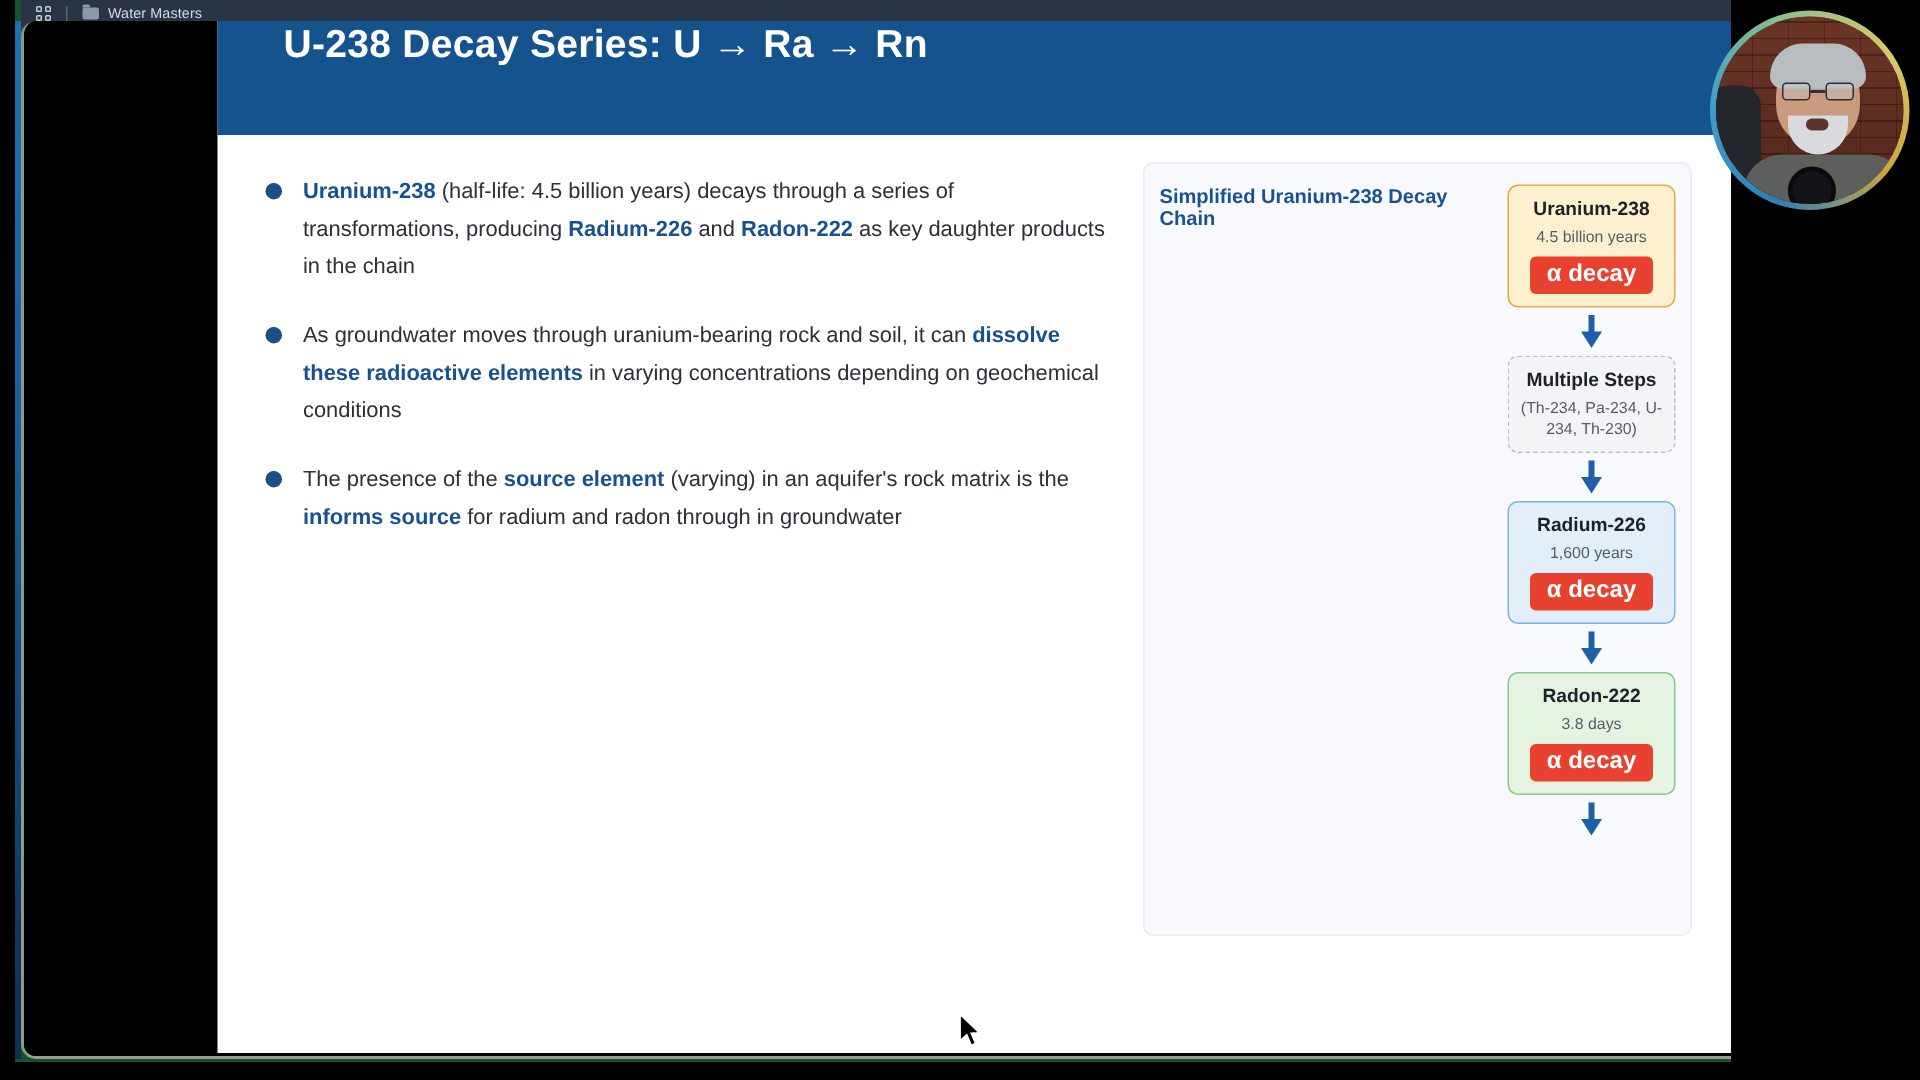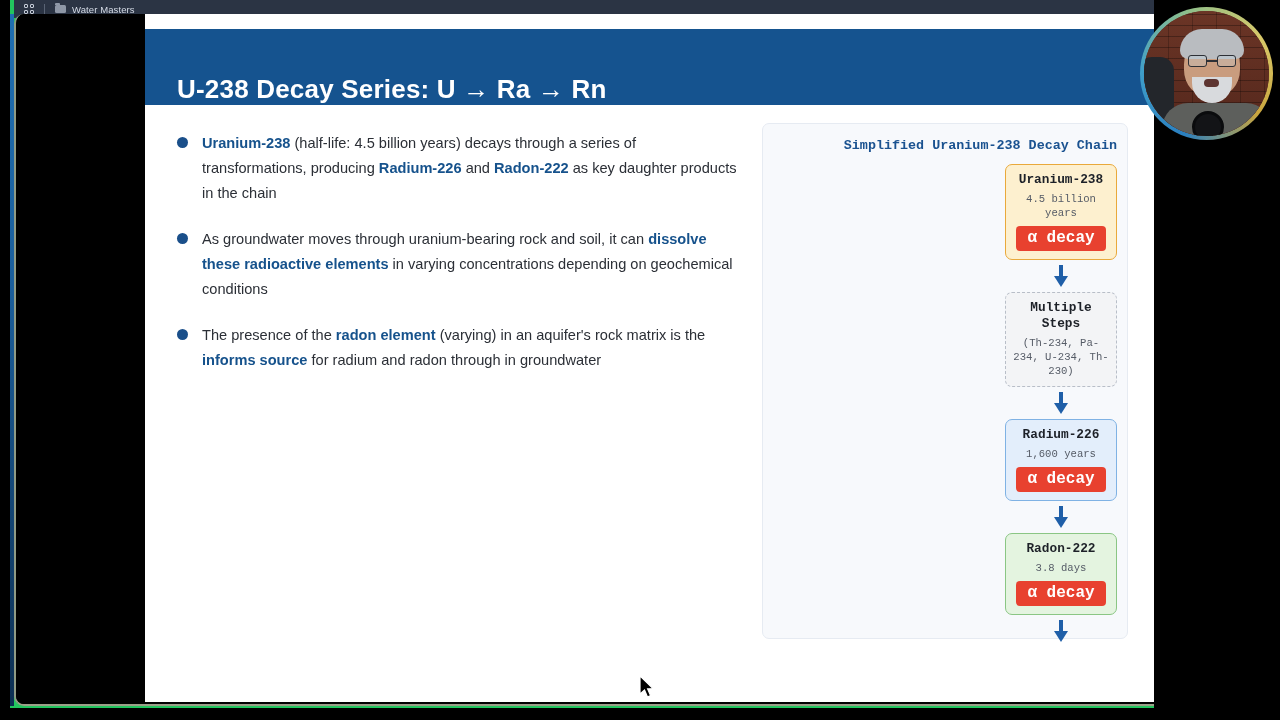--- a/index.html
+++ b/index.html
@@ -1,20 +1,20 @@
 <!DOCTYPE html>
 <html><head>
 <meta charset="utf-8">
 <style>
   * { margin:0; padding:0; box-sizing:border-box; }
   html,body { width:1280px; height:720px; overflow:hidden; background:#000; }
   body { font-family:"Liberation Sans", sans-serif; }
 
   
-  #stage { position:relative; width:1280px; height:720px; background:#22c55e; }
+  #stage { position:relative; width:1280px; height:720px; background:#14532d; }
 
   
   #menubar {
     position:absolute; left:14px; top:0px; width:1266px; height:18px;
     background:#2b3444; display:flex; align-items:center; gap:0px;
     padding-left:10px; color:#cfd6e2; font-size:9.5px;
   }
   .mb-grid { display:grid; grid-template-columns:4px 4px; grid-template-rows:4px 4px;
              gap:2px; margin-right:10px; }
   .mb-grid i { display:block; width:4px; height:4px; border:1px solid #c5ccd8; border-radius:1px; }
@@ -38,23 +38,22 @@
   }
 
   
   #letterbox-left { position:absolute; left:0; top:0; width:129px; height:100%; background:#000; }
 
   
   #slide { position:absolute; left:129px; top:0; width:1011px; height:688px; background:#fff; }
 
   
   #title-band {
-    height:76px; background:#15538f; display:flex; align-items:flex-end;
-    padding-left:32px;
-    margin-top:15px;
+    height:76px; background:#15538f; display:flex; align-items:flex-start;
+    padding-left:44px;
   }
   #title-band h1 {
     color:#fff; font-size:26px; font-weight:700; letter-spacing:.2px;
   }
 
   
   #slide-body { display:flex; height:612px; padding:18px 0 0 0; }
 
   #bullets { width:617px; padding:8px 20px 0 32px; }
   .bullet { display:flex; margin-bottom:21px; }
@@ -65,21 +64,21 @@
   .btext {
     font-size:14.6px; line-height:25px; color:#2b2f36; max-width:545px;
   }
   .hl { color:#16528c; font-weight:700; }
 
   
   #chain-wrap { width:394px; padding-right:22px; }
   #chain-card {
     background:#f7f9fc; border:1px solid #e6ebf2; border-radius:7px;
     padding:14px 10px 12px 10px; width:366px; height:516px;
-    display:flex; flex-direction:column; align-items:flex-end;font-family:Liberation Mono, monospace;
+    display:flex; flex-direction:row; align-items:flex-start;
   }
   #chain-title {
     color:#1a5290; font-weight:700; font-size:13.4px; margin-bottom:11px;
   }
   .node {
     width:112px; border-radius:7px; text-align:center;
     padding:7px 6px 8px 6px;
   }
   .node .nm { font-size:12.8px; font-weight:700; color:#1d2128; line-height:16px; }
   .node .hl-life { font-size:10.6px; color:#555b66; margin-top:4px; line-height:14px; }
@@ -187,21 +186,21 @@
           <div class="bullet">
             <span class="dot"></span>
             <div class="btext"><span class="hl">Uranium-238</span><span> (half-life: 4.5 billion years) decays through a series of transformations, producing </span><span class="hl">Radium-226</span><span> and </span><span class="hl">Radon-222</span><span> as key daughter products in the chain</span></div>
           </div>
           <div class="bullet">
             <span class="dot"></span>
             <div class="btext"><span>As groundwater moves through uranium-bearing rock and soil, it can </span><span class="hl">dissolve these radioactive elements</span><span> in varying concentrations depending on geochemical conditions</span></div>
           </div>
           <div class="bullet">
             <span class="dot"></span>
-            <div class="btext"><span>The presence of the </span><span class="hl">radon element</span><span> (varying) in an aquifer's rock matrix is the </span><span class="hl">informs source</span><span> for radium and radon through in groundwater</span></div>
+            <div class="btext"><span>The presence of the </span><span class="hl">source element</span><span> (varying) in an aquifer's rock matrix is the </span><span class="hl">informs source</span><span> for radium and radon through in groundwater</span></div>
           </div>
         </div>
 
         <div id="chain-wrap">
           <div id="chain-card">
             <div id="chain-title">Simplified Uranium-238 Decay Chain</div>
             <div id="chain-nodes" style="display: flex; flex-direction: column; align-items: center;">
                 <div class="node u238"><div class="nm">Uranium-238</div><div class="hl-life">4.5 billion years</div><div class="badge" style="background: rgb(232, 65, 47);">α decay</div></div>
                 <div class="arrow">
                   <span class="shaft" style="background: rgb(31, 95, 168);"></span>

